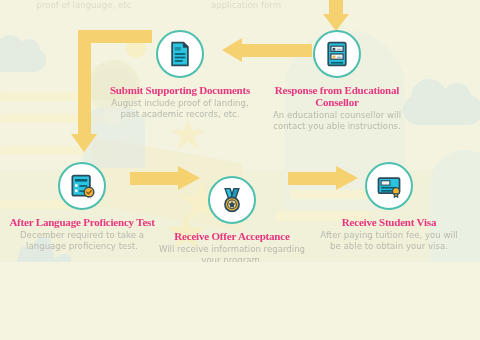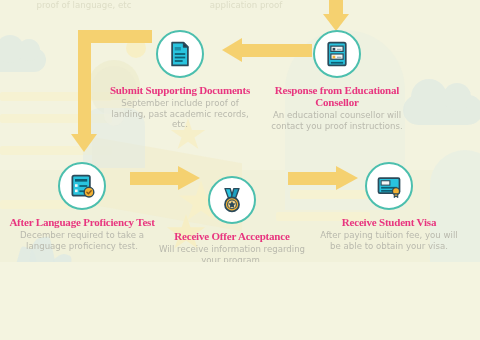--- a/index.html
+++ b/index.html
@@ -177,21 +177,21 @@
     <div id="floor"></div>
     <div id="leaf2" class="plant-leaf"></div>
     <div id="leaf1" class="plant-leaf"></div>
     <div id="leaf3" class="plant-leaf"></div>
     <div id="pot"></div>
     <div id="rug1"></div>
     <div id="rug2"></div>
   </div>
 
   <div class="top-note" id="note-left">proof of language, etc</div>
-  <div class="top-note" id="note-right">application proof</div>
+  <div class="top-note" id="note-right">application form</div>
 
   <div id="arrow-down-top">
     <div class="shaft"></div>
       <div class="head"></div>
   </div>
   <div id="arrow-left-top">
     <div class="shaft"></div>
       <div class="head"></div>
   </div>
   <div id="arrow-elbow">
@@ -213,38 +213,38 @@
       <svg width="28" height="28" viewBox="0 0 32 32">
         <path d="M7 3 h13 l5 5 v21 h-18 z" fill="#29c4df" stroke="#2b4a5a" stroke-width="2" stroke-linejoin="round"></path>
         <path d="M20 3 v5 h5 z" fill="#1b3a4a" stroke="#2b4a5a" stroke-width="1.5" stroke-linejoin="round"></path>
         <rect x="10" y="8" width="7" height="4" fill="#1b8fa8"></rect>
         <rect x="10" y="15" width="12" height="2" fill="#0e5f74"></rect>
         <rect x="10" y="19" width="12" height="2" fill="#0e5f74"></rect>
         <rect x="10" y="23" width="9" height="2" fill="#0e5f74"></rect>
       </svg>
     </div>
     <div class="node-title">Submit Supporting Documents</div>
-    <div class="node-desc">September include proof of landing, past academic records, etc.</div>
+    <div class="node-desc">August include proof of landing, past academic records, etc.</div>
   </div>
 
   <div class="node" id="node-counsellor">
     <div class="icon-circle">
       <svg width="28" height="28" viewBox="0 0 32 32">
         <rect x="6" y="3" width="20" height="26" rx="2" fill="#29c4df" stroke="#2b4a5a" stroke-width="2"></rect>
         <rect x="9" y="7" width="14" height="6" fill="#f4f6f6" stroke="#2b4a5a" stroke-width="1.4"></rect>
         <rect x="11" y="9" width="3" height="3" fill="#2b4a5a"></rect>
         <rect x="16" y="10" width="5" height="1.6" fill="#9fb6bd"></rect>
         <rect x="9" y="16" width="14" height="6" fill="#f4f6f6" stroke="#2b4a5a" stroke-width="1.4"></rect>
         <rect x="11" y="18" width="3" height="3" fill="#f2b134"></rect>
         <rect x="16" y="19" width="5" height="1.6" fill="#9fb6bd"></rect>
         <rect x="9" y="25" width="14" height="2" fill="#0e5f74"></rect>
       </svg>
     </div>
     <div class="node-title">Response from Educational Consellor</div>
-    <div class="node-desc">An educational counsellor will contact you proof instructions.</div>
+    <div class="node-desc">An educational counsellor will contact you able instructions.</div>
   </div>
 
   <div class="node" id="node-test">
     <div class="icon-circle">
       <svg width="28" height="28" viewBox="0 0 32 32">
         <rect x="5" y="4" width="20" height="23" rx="2" fill="#29c4df" stroke="#2b4a5a" stroke-width="2"></rect>
         <rect x="8" y="8" width="14" height="3" fill="#0e5f74"></rect>
         <rect x="8" y="14" width="3" height="3" fill="#f4f6f6"></rect>
         <rect x="13" y="15" width="9" height="2" fill="#0e5f74"></rect>
         <rect x="8" y="20" width="3" height="3" fill="#f4f6f6"></rect>

